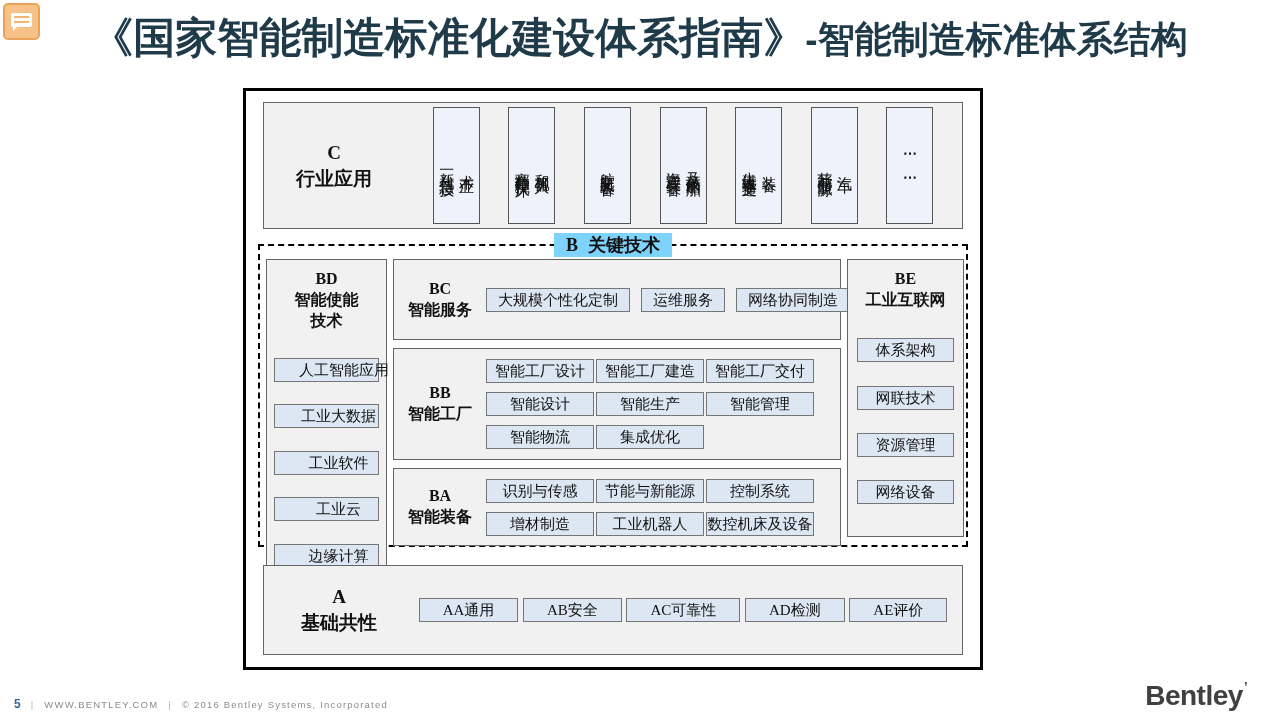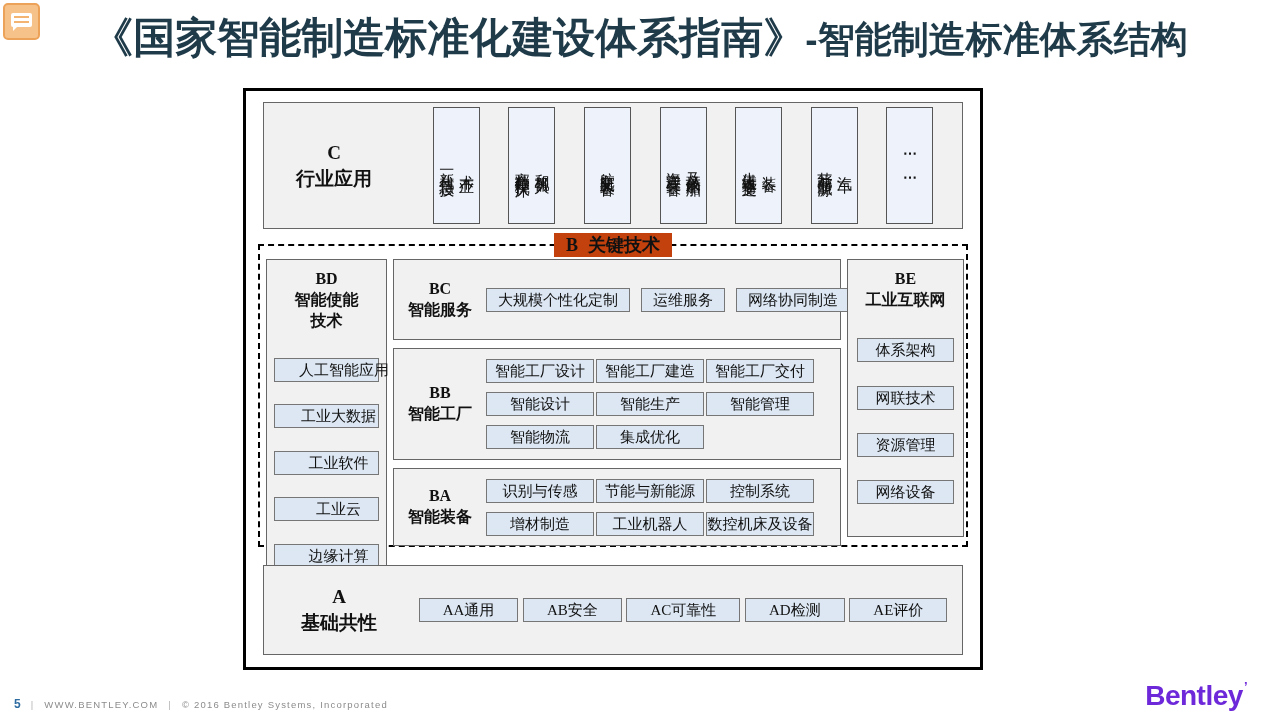--- a/index.html
+++ b/index.html
@@ -58,21 +58,21 @@
     display:flex; flex-direction:row; align-items:center; justify-content:center; gap:1px;
   }
   .c-item span { writing-mode:vertical-lr; text-orientation:mixed; font-size:15px;
                  letter-spacing:2px; line-height:1.25; }
   .c-item.dots { flex-direction:column; gap:6px; }
   .c-item.dots span { writing-mode:horizontal-tb; letter-spacing:0; font-weight:bold; font-size:14px; }
 
   
   .sec-b { position:absolute; left:12px; top:153px; width:710px; height:303px; border:2px dashed #000; }
   .b-title { position:absolute; top:-13px; left:50%; transform:translateX(-50%);
-             background:#c2410c; padding:0 12px; font-weight:bold; font-size:18px; white-space:nowrap; }
+             background:#7dd3fc; padding:0 12px; font-weight:bold; font-size:18px; white-space:nowrap; }
   .b-title .code { margin-right:10px; }
 
   .bd { position:absolute; left:6px; top:13px; width:121px; height:340px; display:flex; flex-direction:column; }
   .be { position:absolute; left:587px; top:13px; width:117px; height:278px; display:flex; flex-direction:column; }
   .col-head { text-align:center; font-weight:bold; font-size:16px; line-height:1.3; margin-top:9px; }
   .col-items { flex:1; display:flex; flex-direction:column; justify-content:space-evenly; align-items:center; padding:4px 0 8px; }
   .bd .itembox { width:105px;padding-left:24px; }
   .be .itembox { width:97px; }
 
   .mid-box { position:absolute; left:133px; width:448px; display:flex; align-items:center; }
@@ -88,21 +88,21 @@
   .sec-a { position:absolute; left:17px; top:474px; width:700px; height:90px; display:flex; align-items:center; }
   .sec-a .sec-label { width:150px; }
   .a-items { flex:1; display:flex; justify-content:space-evenly; align-items:center; padding-right:10px; }
   .a-items .itembox { padding:0 23px; }
 
   
   .footer { position:absolute; left:14px; bottom:9px; display:flex; align-items:center; gap:10px;
             font-size:9.5px; color:#8c8c8c; letter-spacing:1.2px; }
   .page-num { color:#2d6ba0; font-weight:bold; font-size:12px; letter-spacing:0; }
   .footer .sep { color:#b5b5b5; }
-  .logo { position:absolute; right:32px; bottom:8px; color:#6d28d9; font-weight:bold;
+  .logo { position:absolute; right:32px; bottom:8px; color:#404040; font-weight:bold;
           font-size:28px; letter-spacing:-0.5px; }
   .logo .mark { font-size:13px; vertical-align:14px; margin-left:1px; }
 </style>
 </head>
 <body>
 
 <div class="slide">
 
   <div class="note-icon">
     <div class="note-bubble">

